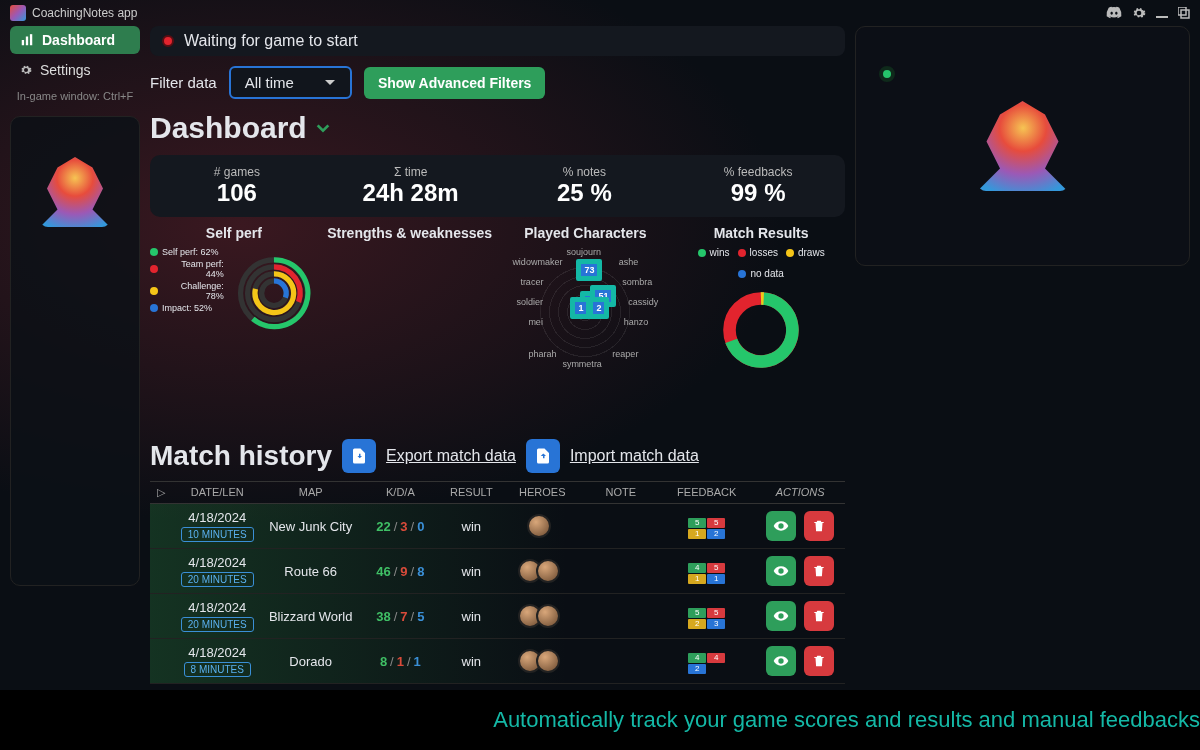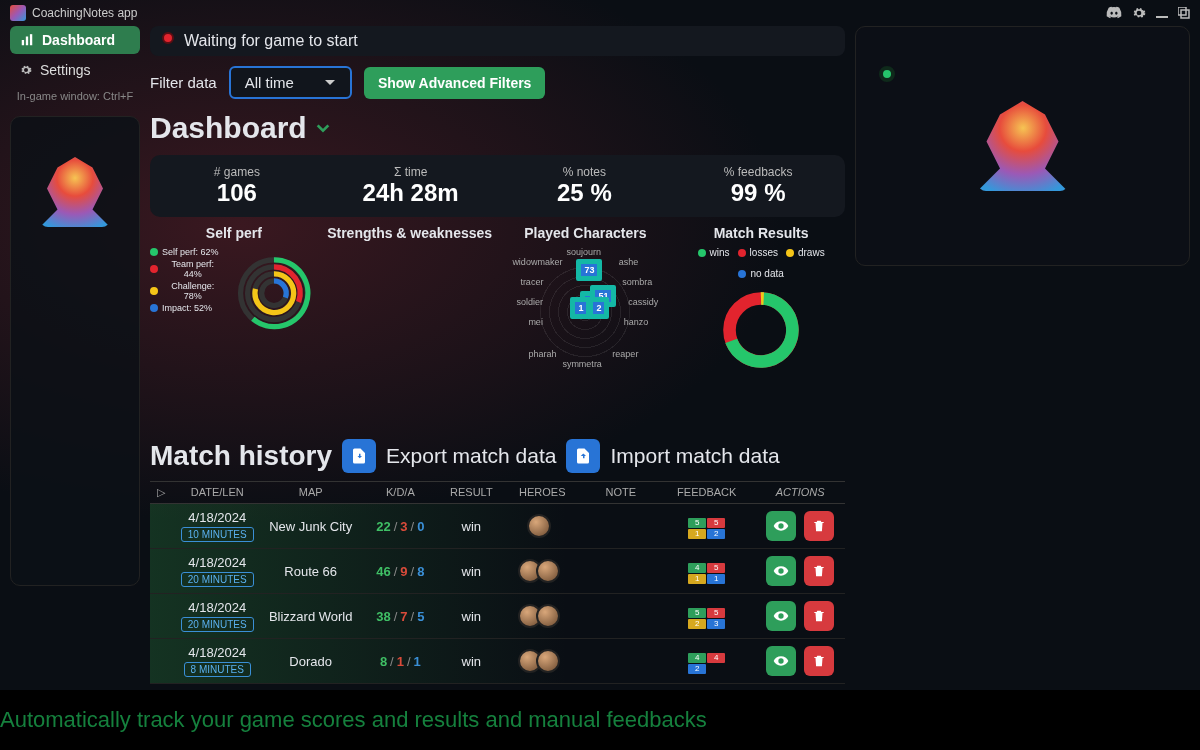--- a/index.html
+++ b/index.html
@@ -80,21 +80,21 @@
 }
 .main {
   flex: 1;
   min-width: 0;
 }
 .status-bar {
   background: #14181f;
   border-radius: 8px;
   padding: 6px 12px;
   display: flex;
-  align-items: flex-start;
+  align-items: center;
   gap: 10px;
   margin-bottom: 10px;
   position: relative;
 }
 .status-dot {
   width: 12px; height: 12px; border-radius: 50%;
   background: #e2242e; border: 2px solid #5a0e13;
 }
 .green-ring {
   position: absolute; right: -50px; top: 40px;
@@ -142,21 +142,21 @@
 }
 .stat-label { font-size: 12px; color: #bbb; }
 .stat-value { font-size: 24px; font-weight: 800; color: #fff; }
 .panels {
   display: flex;
   gap: 8px;
 }
 .panel { flex: 1; text-align: center; }
 .panel-title { font-size: 14px; font-weight: 600; margin-bottom: 6px; }
 .self-perf { display: flex; gap: 6px; }
-.legend-list { font-size: 9px; text-align: center; }
+.legend-list { font-size: 9px; text-align: right; }
 .legend-item { display: flex; align-items: center; gap: 4px; margin-bottom: 2px; }
 .lg-dot { width: 8px; height: 8px; border-radius: 50%; }
 .positioning-box {
   width: 95px; height: 105px;
   background: #d73a3e;
   border: 2px solid #fff;
   border-radius: 4px;
   display: flex; align-items: center; justify-content: center;
   font-size: 11px; font-weight: 700; color: #fff;
   margin: 0 auto;
@@ -173,21 +173,21 @@
   display: flex; align-items: center; gap: 10px;
   margin-top: 60px;
   margin-bottom: 8px;
 }
 .section-title { font-size: 28px; font-weight: 800; }
 .icon-btn {
   background: #2874d6; width: 34px; height: 34px;
   border-radius: 6px; display: flex; align-items: center; justify-content: center;
   cursor: pointer;
 }
-.link-txt { font-size: 21px; cursor: pointer; }
+.link-txt { font-size: 16px; cursor: pointer; text-decoration: underline; }
 .table-head {
   display: flex;
   font-size: 11px;
   color: #aaa;
   border-top: 1px solid #333;
   border-bottom: 1px solid #333;
   padding: 4px 0;
 }
 .col-play { width: 30px; text-align: center; }
 .col-date { width: 120px; text-align: center; }
@@ -245,23 +245,23 @@
   border: 1px solid #222;
   border-radius: 10px;
   height: 240px;
   display: flex; align-items: center; justify-content: center;
 }
 .caption-bar {
   position: absolute;
   left: 0; right: 0; bottom: 0;
   height: 60px;
   background: #000;
-  color: #15803d;
+  color: #14b8a6;
   font-size: 22px;
-  display: flex; align-items: center; justify-content: flex-start;
+  display: flex; align-items: center; justify-content: flex-end;
   font-weight: 500;
 }
 .donut-svg { display: block; margin: 0 auto; }
 .donut-val {
   position: absolute;
   background: #2874d6; color: #fff;
   font-size: 9px; font-weight: 700;
   padding: 1px 3px; border-radius: 2px;
   border: 5px solid #14b8a6;
 }

